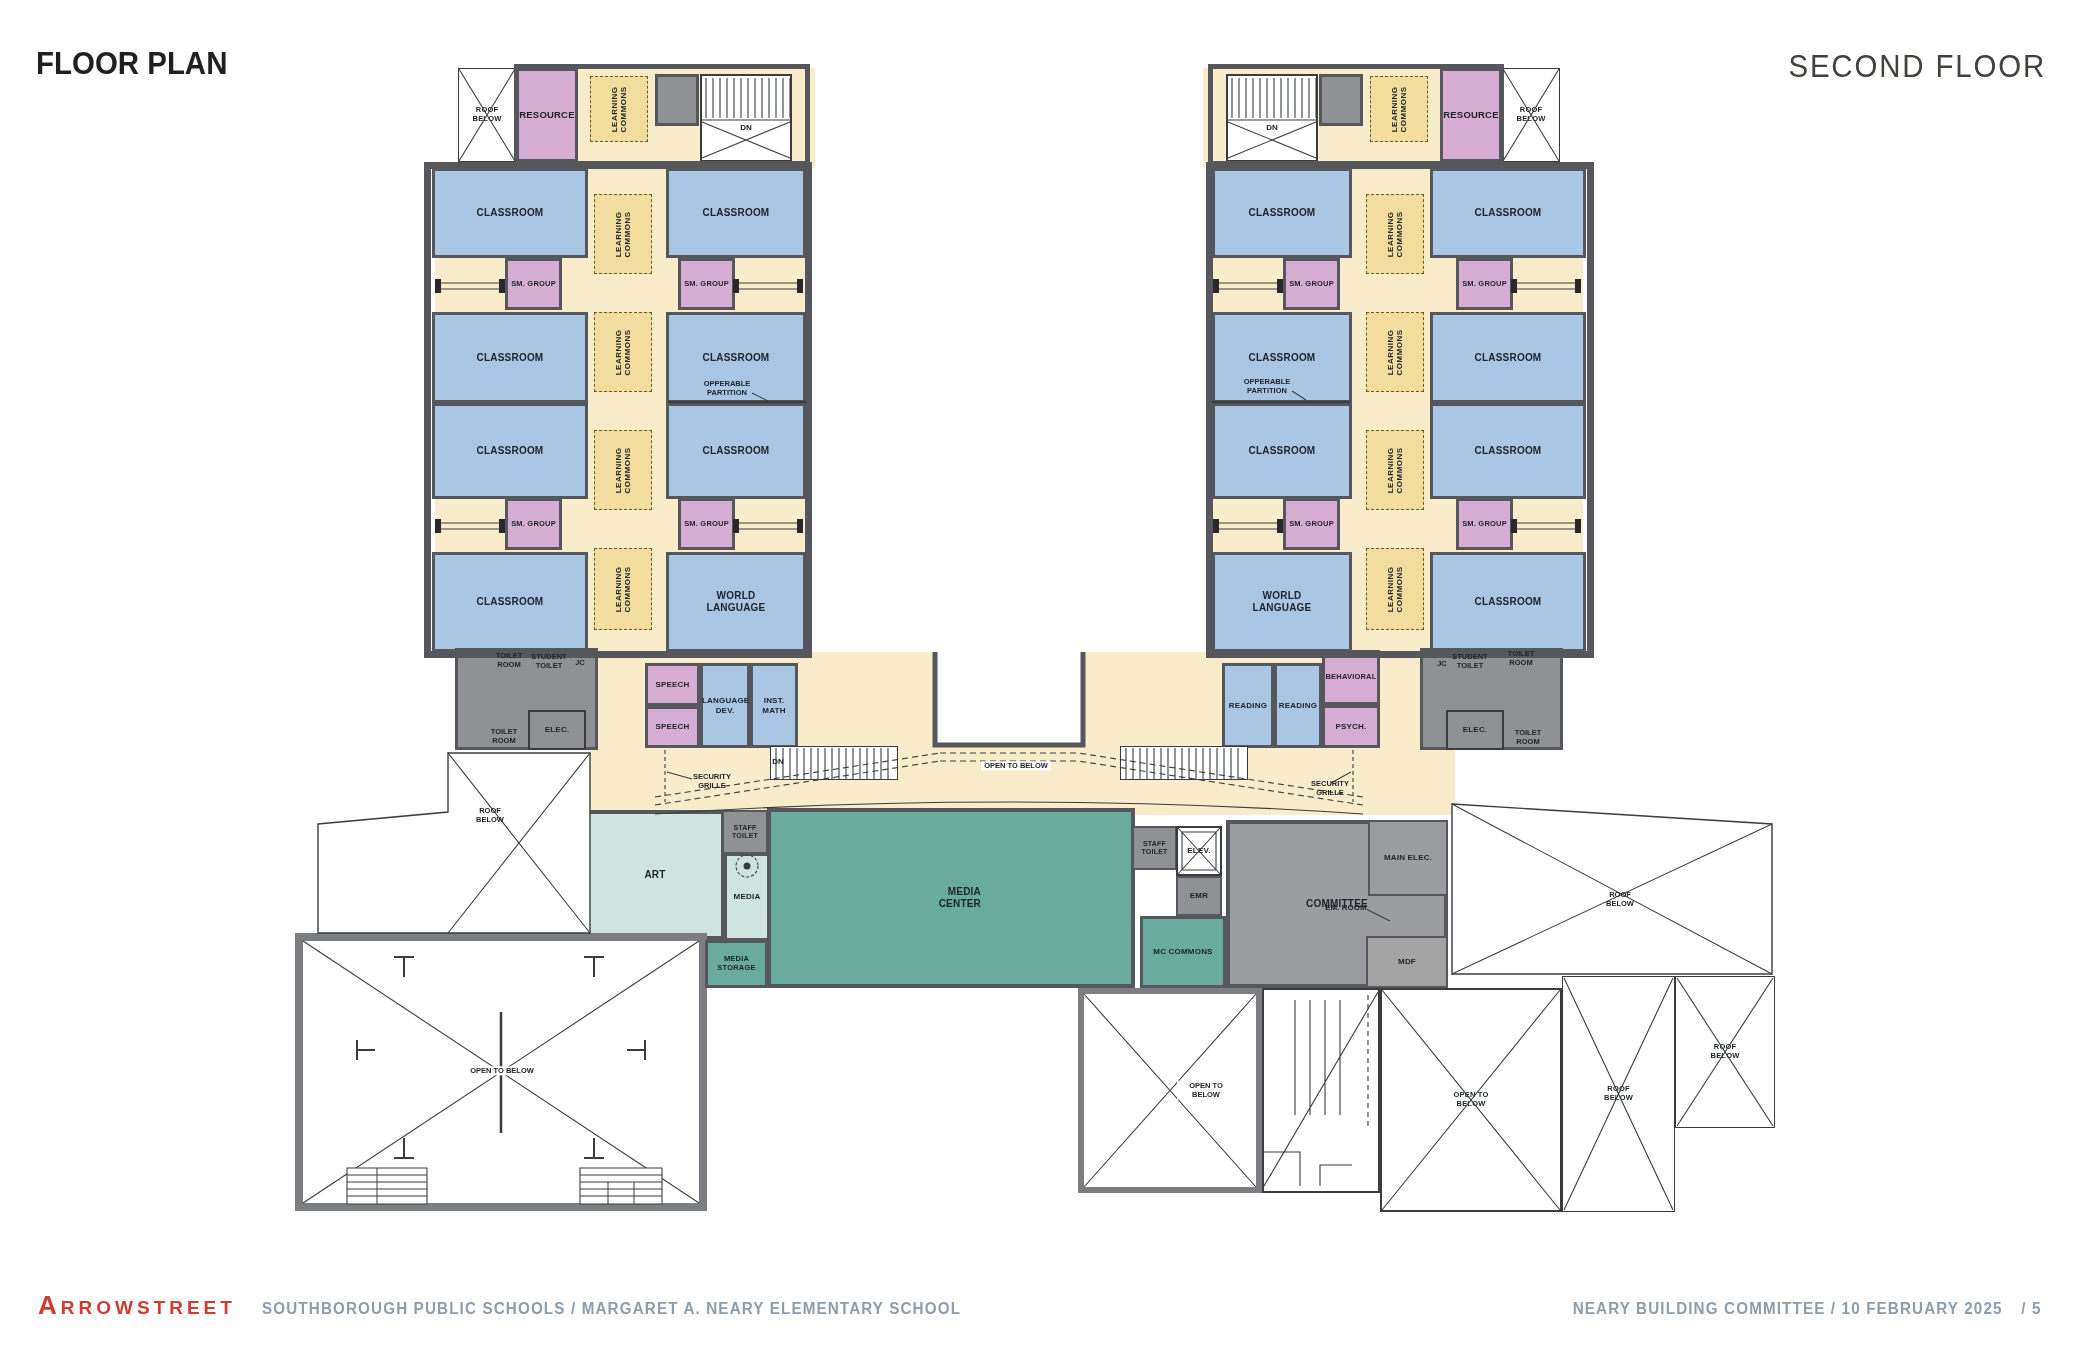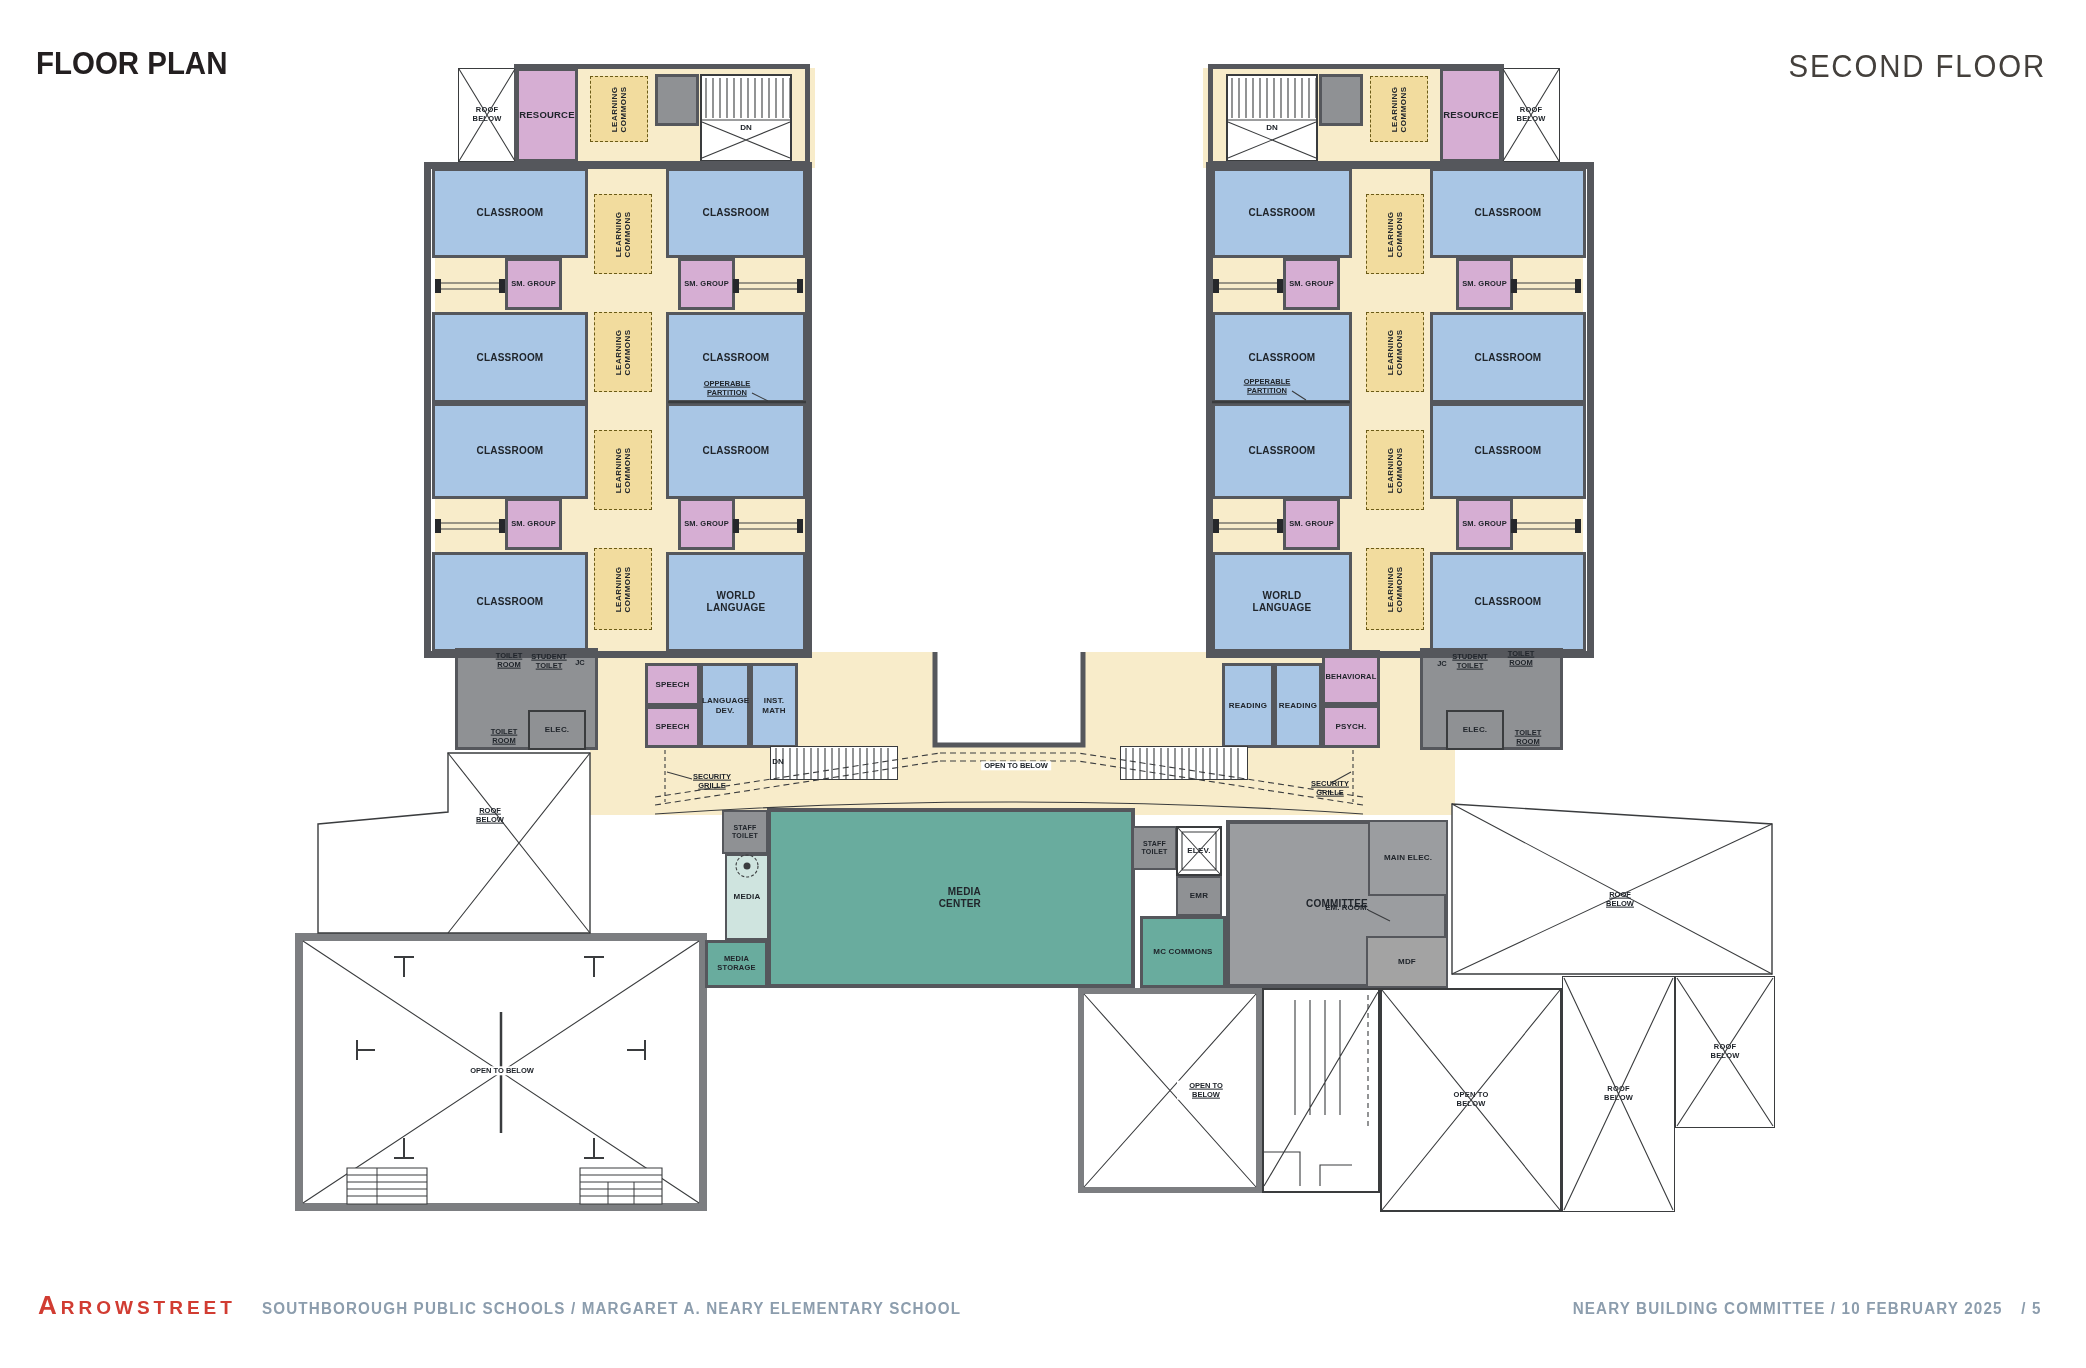--- a/index.html
+++ b/index.html
@@ -7,21 +7,21 @@
   .title{position:absolute;left:36px;top:46px;font-size:31px;font-weight:800;color:#231f20;
          transform:scaleX(.95);transform-origin:left top;letter-spacing:0;}
   .floor-label{position:absolute;right:40px;top:48px;font-size:32px;font-weight:400;color:#44403c;
          transform:scaleX(.92);transform-origin:right top;letter-spacing:2px;}
   #plan{position:absolute;left:0;top:0;width:2086px;height:1368px;}
   .room{position:absolute;display:flex;align-items:center;justify-content:center;box-sizing:border-box;}
   .rlabel{font-weight:bold;color:#20252b;text-align:center;line-height:1.18;letter-spacing:.2px;}
   .rlabel.vert{transform:rotate(-90deg);flex:none;letter-spacing:.5px;}
   .note{position:absolute;transform:translate(-50%,-50%);font-weight:bold;color:#20252b;
         text-align:center;line-height:1.25;z-index:6;white-space:nowrap;}
-  .note.wrapped{white-space:normal;text-decoration:underline;}
+  .note.wrapped{white-space:normal;}
   .note.bg{background:#fff;padding:0 3px;}
   svg.linework{position:absolute;left:0;top:0;z-index:5;pointer-events:none;}
   .footer{position:absolute;left:38px;right:44px;bottom:48px;height:30px;display:flex;align-items:baseline;}
   .brand{color:#d13c32;font-weight:bold;font-size:19px;letter-spacing:4px;}
   .brand::first-letter{font-size:26px;}
   .proj{margin-left:26px;color:#8c9dad;font-weight:bold;font-size:16px;letter-spacing:1.2px;
         transform:scaleX(.95);transform-origin:left bottom;}
   .meta{margin-left:auto;color:#8c9dad;font-weight:bold;font-size:16px;letter-spacing:1.2px;
         transform:scaleX(.95);transform-origin:right bottom;}
   .meta .pg{margin-left:14px;}
@@ -229,20 +229,23 @@
       <div class="room" style="left: 1274px; top: 663px; width: 48px; height: 85px; background: rgb(169, 198, 229); border: 3px solid rgb(85, 87, 92); z-index: 2;">
         <span class="rlabel" style="font-size: 8px; width: 46px;">READING</span>
       </div>
       <div class="room" style="left: 1322px; top: 650px; width: 58px; height: 55px; background: rgb(214, 174, 211); border: 3px solid rgb(85, 87, 92); z-index: 2;">
         <span class="rlabel" style="font-size: 7.5px; width: 56px;">BEHAVIORAL</span>
       </div>
       <div class="room" style="left: 1322px; top: 705px; width: 58px; height: 43px; background: rgb(214, 174, 211); border: 3px solid rgb(85, 87, 92); z-index: 2;">
         <span class="rlabel" style="font-size: 8px;">PSYCH.</span>
       </div>
       <div class="room" style="left: 1120px; top: 746px; width: 128px; height: 34px; background: rgb(255, 255, 255); border: 1.5px solid rgb(58, 60, 62); z-index: 2;"></div>
+      <div class="room" style="left: 585px; top: 810px; width: 140px; height: 130px; background: rgb(207, 228, 223); border: 4px solid rgb(85, 87, 92); z-index: 2;">
+        <span class="rlabel" style="font-size: 10px;">ART</span>
+      </div>
       <div class="room" style="left: 722px; top: 810px; width: 46px; height: 44px; background: rgb(143, 145, 148); border: 2.5px solid rgb(85, 87, 92); z-index: 3;">
         <span class="rlabel" style="font-size: 7px; width: 36px;">STAFF TOILET</span>
       </div>
       <div class="room" style="left: 725px; top: 854px; width: 44px; height: 86px; background: rgb(207, 228, 223); border: 2.5px solid rgb(85, 87, 92); z-index: 3;">
         <span class="rlabel" style="font-size: 8px;">MEDIA</span>
       </div>
       <div class="room" style="left: 705px; top: 940px; width: 63px; height: 48px; background: rgb(105, 172, 158); border: 3px solid rgb(85, 87, 92); z-index: 3;">
         <span class="rlabel" style="font-size: 7.5px; width: 56px;">MEDIA STORAGE</span>
       </div>
       <div class="room" style="left: 767px; top: 808px; width: 368px; height: 180px; background: rgb(105, 172, 158); border: 4px solid rgb(85, 87, 92); z-index: 2;">

